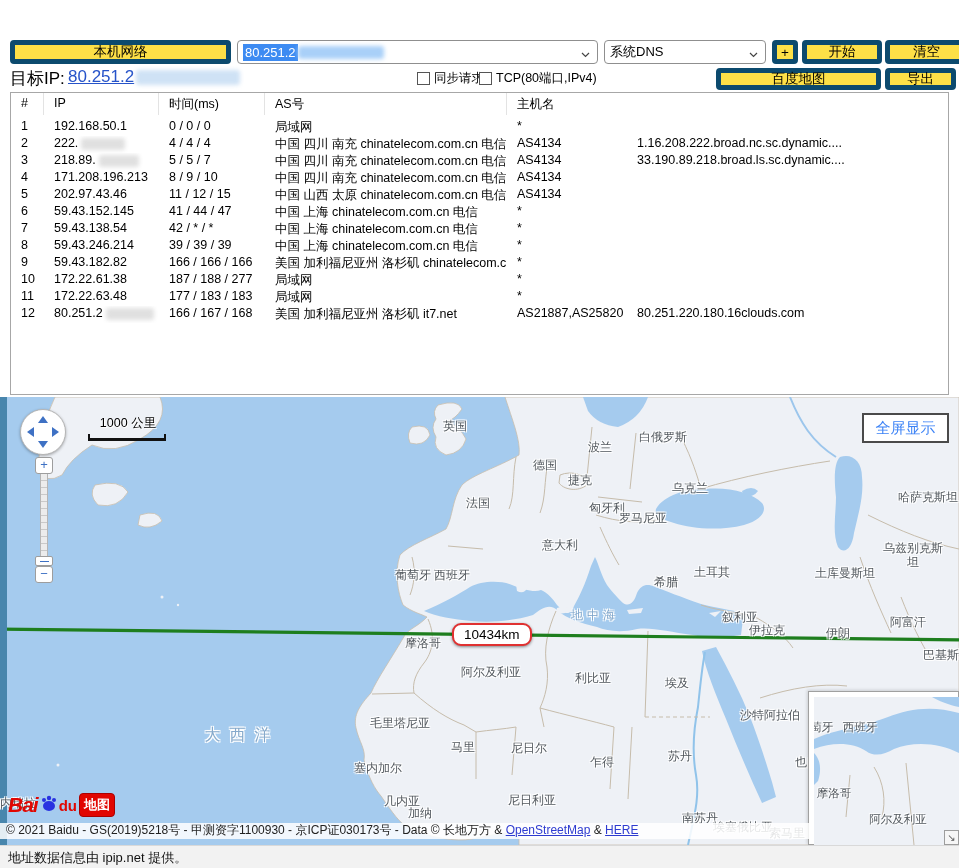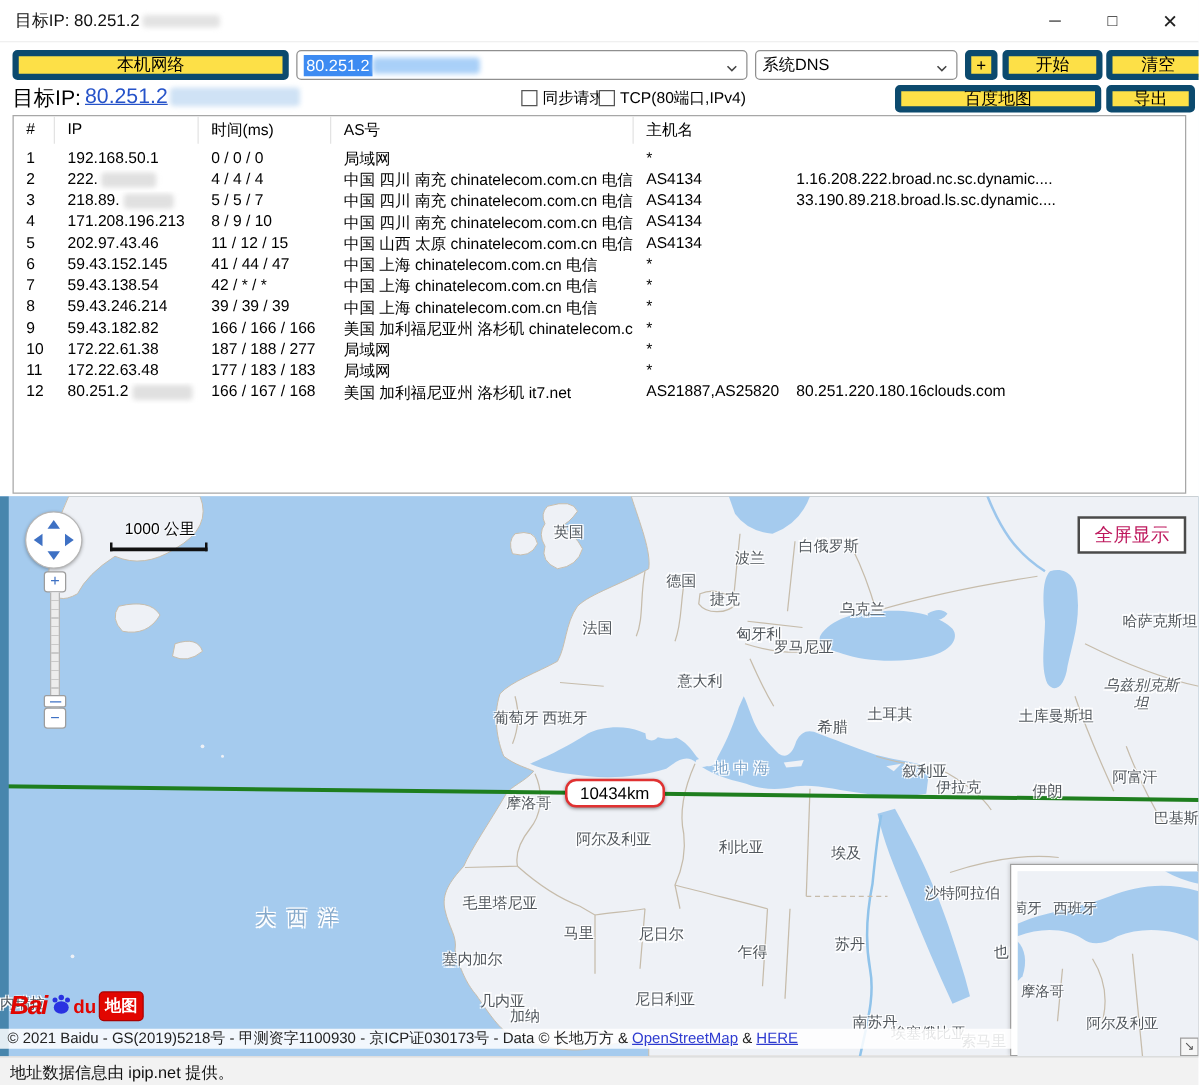--- a/index.html
+++ b/index.html
@@ -43,21 +43,21 @@
 
   
   .map{position:absolute;left:0;top:397px;width:959px;height:448px;background:#a5cbee;overflow:hidden;}
   .map svg.geo{position:absolute;left:0;top:0;z-index:0;}
   .edge-strip{position:absolute;left:0;top:0;width:7px;height:448px;background:#4886ad;z-index:1;}
   #map-labels{position:absolute;left:0;top:0;width:100%;height:100%;z-index:2;pointer-events:none;}
   .mlabel{position:absolute;transform:translate(-50%,-50%);font-size:12px;color:#51575d;white-space:nowrap;
     text-shadow:1px 1px 0 #fff,-1px -1px 0 #fff,1px -1px 0 #fff,-1px 1px 0 #fff,0 0 2px #fff;}
   .mlabel.sea{color:#7ba3c9;letter-spacing:4px;}
   .mlabel.big{font-size:16px;letter-spacing:9px;color:#85a9cb;}
-  .mlabel.wrap{white-space:normal;text-align:center;line-height:1.15;font-style:italic;}
+  .mlabel.wrap{white-space:normal;text-align:center;line-height:1.15;}
 
   .distance-badge{position:absolute;left:452px;top:226px;z-index:5;background:#fff;border:2px solid #e03131;border-radius:9px;
     padding:2px 10px;font-size:13.5px;color:#000;box-shadow:0 1px 3px rgba(0,0,0,.45);}
 
   .pan-control{position:absolute;left:20px;top:12px;width:46px;height:46px;border-radius:50%;background:#fff;border:1px solid #b5b5b5;
     box-shadow:0 1px 3px rgba(0,0,0,.3);z-index:6;cursor:pointer;}
   .pan-arrow{position:absolute;width:0;height:0;border:5px solid transparent;}
   .pan-up{left:17px;top:6px;border-bottom:7px solid #3e71c4;border-top:none;}
   .pan-down{left:17px;bottom:6px;border-top:7px solid #3e71c4;border-bottom:none;}
   .pan-left{left:6px;top:17px;border-right:7px solid #3e71c4;border-left:none;}
@@ -68,21 +68,21 @@
   .ztrack{width:8px;height:92px;margin:0 auto;background:#ececec;border:1px solid #b5b5b5;border-top:none;border-bottom:none;
     background-image:repeating-linear-gradient(#ececec 0 6px,#c9c9c9 6px 7px);cursor:pointer;}
   .zthumb{width:18px;height:10px;margin-top:-62px;background:#fff;border:1px solid #9d9d9d;border-radius:2px;position:relative;cursor:grab;}
   .zthumb::after{content:"";position:absolute;left:4px;top:4px;width:9px;height:1px;background:#3e71c4;}
   .zspacer{height:52px;}
   .scale{position:absolute;left:88px;top:18px;z-index:6;}
   .scale-text{font-size:12.5px;color:#000;text-align:center;width:80px;text-shadow:0 0 2px #fff,1px 1px 0 #fff;}
   .scale-bar{width:78px;height:7px;border-left:2px solid #111;border-right:2px solid #111;border-bottom:3px solid #111;margin-top:2px;}
 
   .fullscreen-btn{position:absolute;left:862px;top:16px;width:87px;height:30px;z-index:6;background:#fff;border:2px solid #4a4a4a;
-    font-size:15px;color:#be185d;display:flex;align-items:center;justify-content:center;cursor:pointer;}
+    font-size:15px;color:#3b82f6;display:flex;align-items:center;justify-content:center;cursor:pointer;}
 
   .inset{position:absolute;left:808px;top:294px;width:151px;height:154px;z-index:6;background:#fff;border:1px solid #a0a0a0;
     padding:5px 0 0 5px;box-shadow:-1px -1px 3px rgba(0,0,0,.15);}
   .inset-inner{position:relative;width:145px;height:148px;overflow:hidden;background:#eef1f6;}
   .inset-label{position:absolute;transform:translate(-50%,-50%);font-size:11.5px;color:#51575d;white-space:nowrap;
     text-shadow:1px 1px 0 #fff,-1px -1px 0 #fff,0 0 2px #fff;}
   .inset-arrow{position:absolute;right:0;bottom:0;width:15px;height:15px;background:#f6f6f6;border:1px solid #9d9d9d;
     font-size:10px;line-height:13px;text-align:center;color:#555;cursor:pointer;}
 
   .baidu-logo{position:absolute;left:8px;top:393px;z-index:7;display:flex;align-items:center;height:30px;cursor:pointer;}
@@ -97,28 +97,20 @@
 
   
   .statusbar{position:absolute;left:0;top:845px;width:959px;height:23px;background:#f2f2f2;border-top:1px solid #d9d9d9;
     font-size:13px;color:#111;padding:3px 0 0 8px;}
 </style>
 </head>
 <body>
 
 <div class="window">
 
-  <div class="titlebar">
-    <span class="title"><span>目标IP: 80.251.2</span><span class="redact title-red"></span></span>
-    <div class="win-controls">
-      <span class="wbtn">─</span>
-      <span class="wbtn">□</span>
-      <span class="wbtn close">✕</span>
-    </div>
-  </div>
 
   <div class="toolbar">
     <button class="btn" style="left:10px;top:6px;width:221px;">本机网络</button>
     <div class="combo" style="left:237px;top:6px;width:361px;">
       <span class="ip-sel">80.251.2</span>
         <span class="redact input-red"></span>
       <span class="chev">
           <svg width="9" height="9" viewBox="0 0 9 9">
             <polyline points="1,3 4.5,6.5 8,3" fill="none" stroke="#444" stroke-width="1.2"></polyline>
           </svg>

